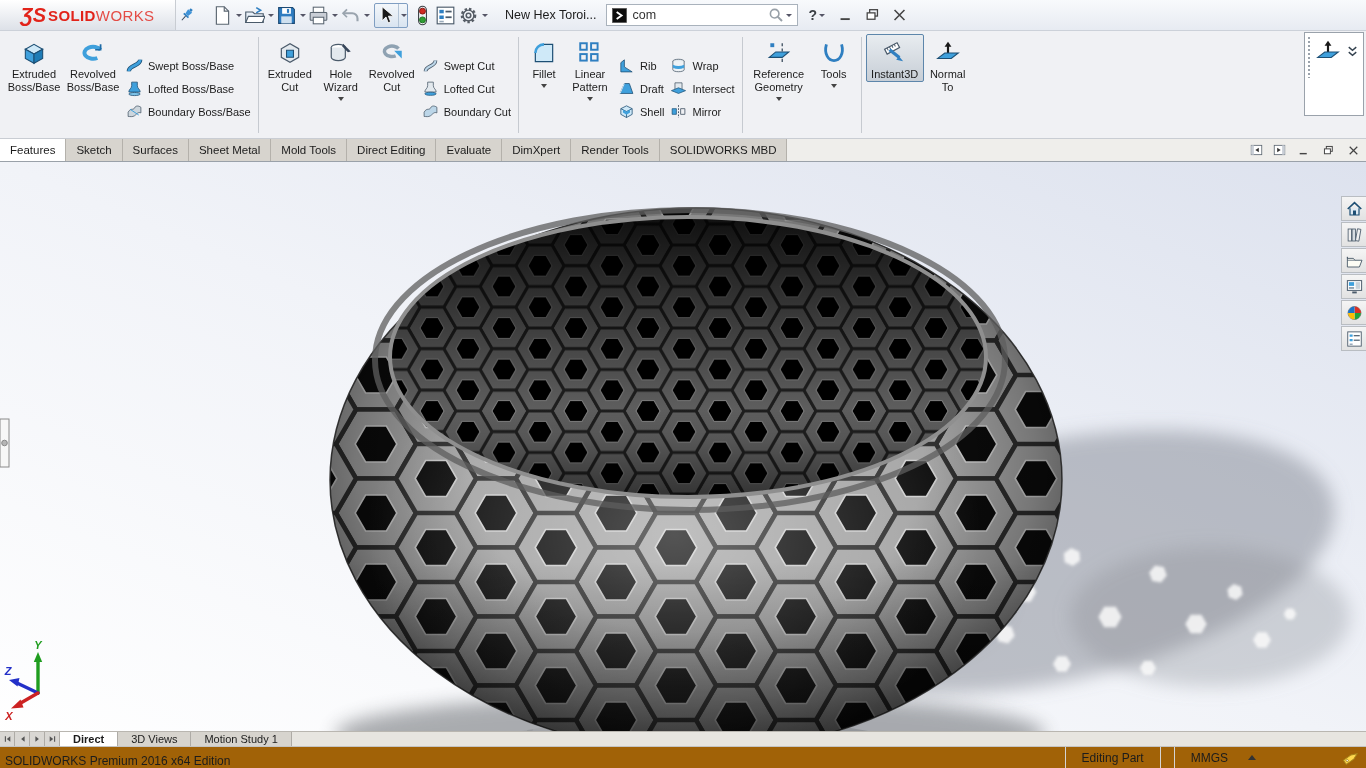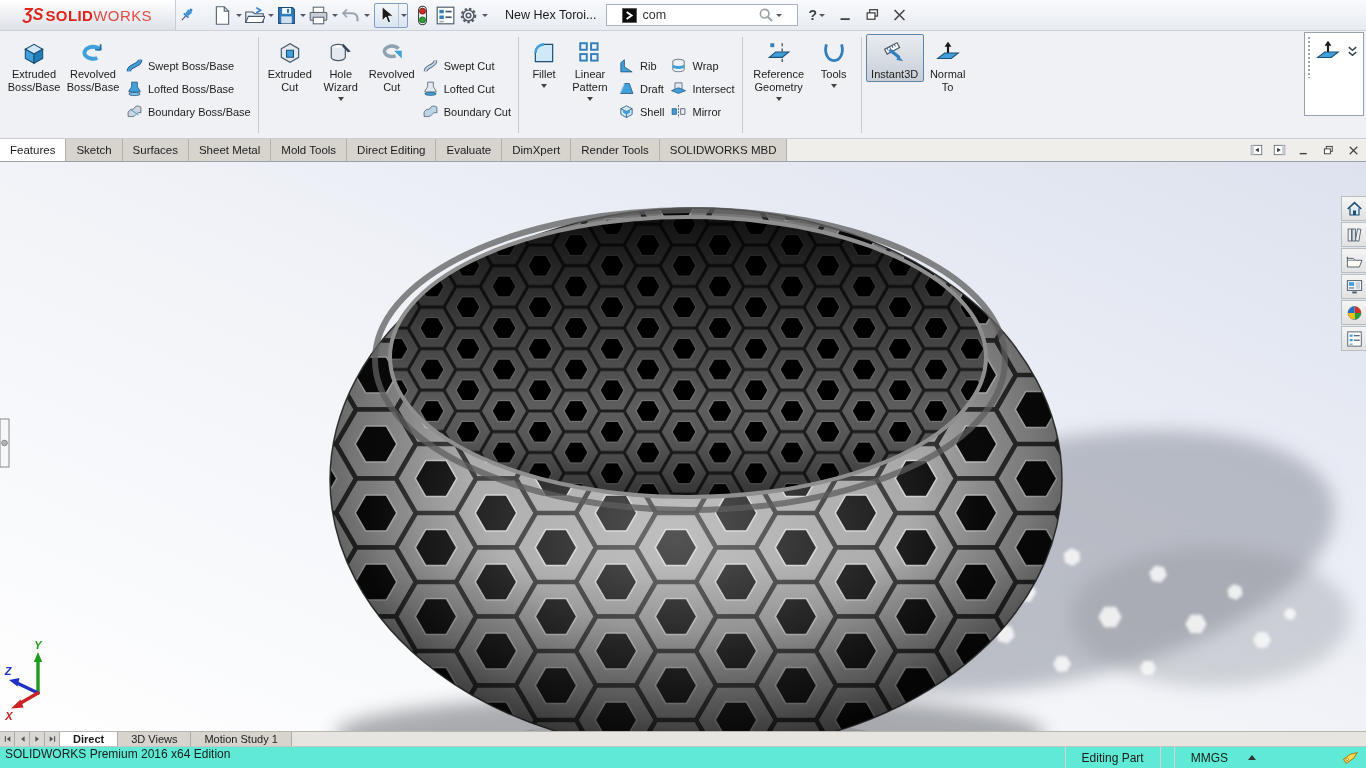--- a/index.html
+++ b/index.html
@@ -5,34 +5,34 @@
 *{box-sizing:border-box;margin:0;padding:0}
 html,body{width:1366px;height:768px;overflow:hidden}
 body{font-family:"Liberation Sans","DejaVu Sans",sans-serif;background:#fff;color:#1c1c1c}
 .app{position:relative;width:1366px;height:768px;display:flex;flex-direction:column}
 button{background:none;border:none;font:inherit;color:inherit;cursor:default}
 .ic svg{width:100%;height:100%;display:block}
 
 
 .titlebar{flex:0 0 30px;display:flex;align-items:center;background:linear-gradient(#f8fafc,#e7ebf2);border-bottom:1px solid #ccd1d9}
 .logo{width:176px;height:30px;display:flex;align-items:center;justify-content:center;background:linear-gradient(#ffffff,#dde1e8);border-right:1px solid #c8ccd2}
-.logo-mark{font-size:16px;font-weight:bold;font-style:italic;color:#e2231a;margin-right:2px}
+.logo-mark{font-size:20px;font-weight:bold;font-style:italic;color:#e2231a;margin-right:2px}
 .logo-bold{font-size:15px;font-weight:bold;color:#e2231a;letter-spacing:.4px}
 .logo-light{font-size:15px;color:#e2231a;opacity:.8;letter-spacing:.4px}
 .menu{display:flex;margin-left:4px}
 .menu-item{padding:0 11px;font-size:12.5px;line-height:29px}
 .pin{width:19px;height:19px;margin-left:2px}
 .qat{display:flex;align-items:center;margin-left:14px}
 .qbtn{width:23px;height:23px;padding:1px}
 .qcaret{width:9px;height:23px;position:relative}
 .qcaret::after{content:"";position:absolute;left:2px;top:10px;border-left:3px solid transparent;border-right:3px solid transparent;border-top:3.5px solid #556}
 .qsel{display:flex;align-items:center;border:1px solid #7f9ec2;background:linear-gradient(#f3f7fb,#d9e4f0);border-radius:2px;margin:0 3px}
 .qsel .qcaret{border-left:1px solid #b3c4d6}
 .doc-title{margin-left:16px;font-size:12.5px;white-space:nowrap}
-.search{display:flex;align-items:center;margin-left:10px;width:192px;height:22px;background:#fff;border:1px solid #a9b2bc;padding:1px 14px}
+.search{display:flex;align-items:center;margin-left:10px;width:192px;height:22px;background:#fff;border:1px solid #a9b2bc;padding:1px 4px}
 .search .cmdic{width:17px;height:17px;flex:0 0 17px}
 .search input{flex:1;min-width:0;border:none;outline:none;font:12.5px "Liberation Sans","DejaVu Sans",sans-serif;padding:0 4px;color:#333;background:transparent}
 .magic{width:16px;height:16px}
 .help-label{font-size:14px;font-weight:bold;color:#3a3f44;margin-left:10px}
 .winbtns{display:flex;margin-left:6px;margin-right:2px}
 .wbtn{width:27px;height:24px;padding:3px 5px}
 
 
 .ribbon{flex:0 0 88px;display:flex;align-items:stretch;background:#f0f1f4;border-bottom:1px solid #c9cdd3;padding:2px 66px 1px 4px;position:relative}
 .rgroup{display:flex;align-items:flex-start;padding:1px 1px}
@@ -63,21 +63,21 @@
 .taskstrip{position:absolute;top:34px;right:0;width:25px;display:flex;flex-direction:column;gap:1px}
 .tsbtn{width:25px;height:25px;background:linear-gradient(#f5f5f5,#e2e2e2);border:1px solid #b9bdc2;border-right:none;padding:2.5px}
 
 
 .btabs{flex:0 0 15px;display:flex;align-items:stretch;background:#e7e5e0;border-top:1px solid #b9b6b0;font-size:11px}
 .navbtn{width:15px;background:#d9d7d3;border-right:1px solid #aeaba6;padding:3px 3.5px}
 .btab{padding:0 13px;line-height:14px;background:#d7d4ce;border-right:1px solid #aeaba6}
 .btab.active{background:#fff;font-weight:bold}
 
 
-.statusbar{flex:0 0 22px;display:flex;align-items:flex-start;background:#5eead4;border-top:1px solid #c4c4c4;font-size:12px}
+.statusbar{flex:0 0 22px;display:flex;align-items:flex-end;background:#a16207;border-top:1px solid #c4c4c4;font-size:12px}
 .sb-left{padding-left:5px;flex:1}
 .sb-cell{border-left:1px solid #d4d4d4;height:100%;display:flex;align-items:center;padding:0 16px}
 .sb-gap{border-left:1px solid #d4d4d4;width:14px;height:100%}
 .units{gap:20px}
 .upcaret{width:0;height:0;border-left:4px solid transparent;border-right:4px solid transparent;border-bottom:5px solid #333}
 .sb-spacer{width:64px;height:100%}
 .sb-tag{width:20px;height:20px;margin:0 5px}
 </style>
 </head>
 <body>

